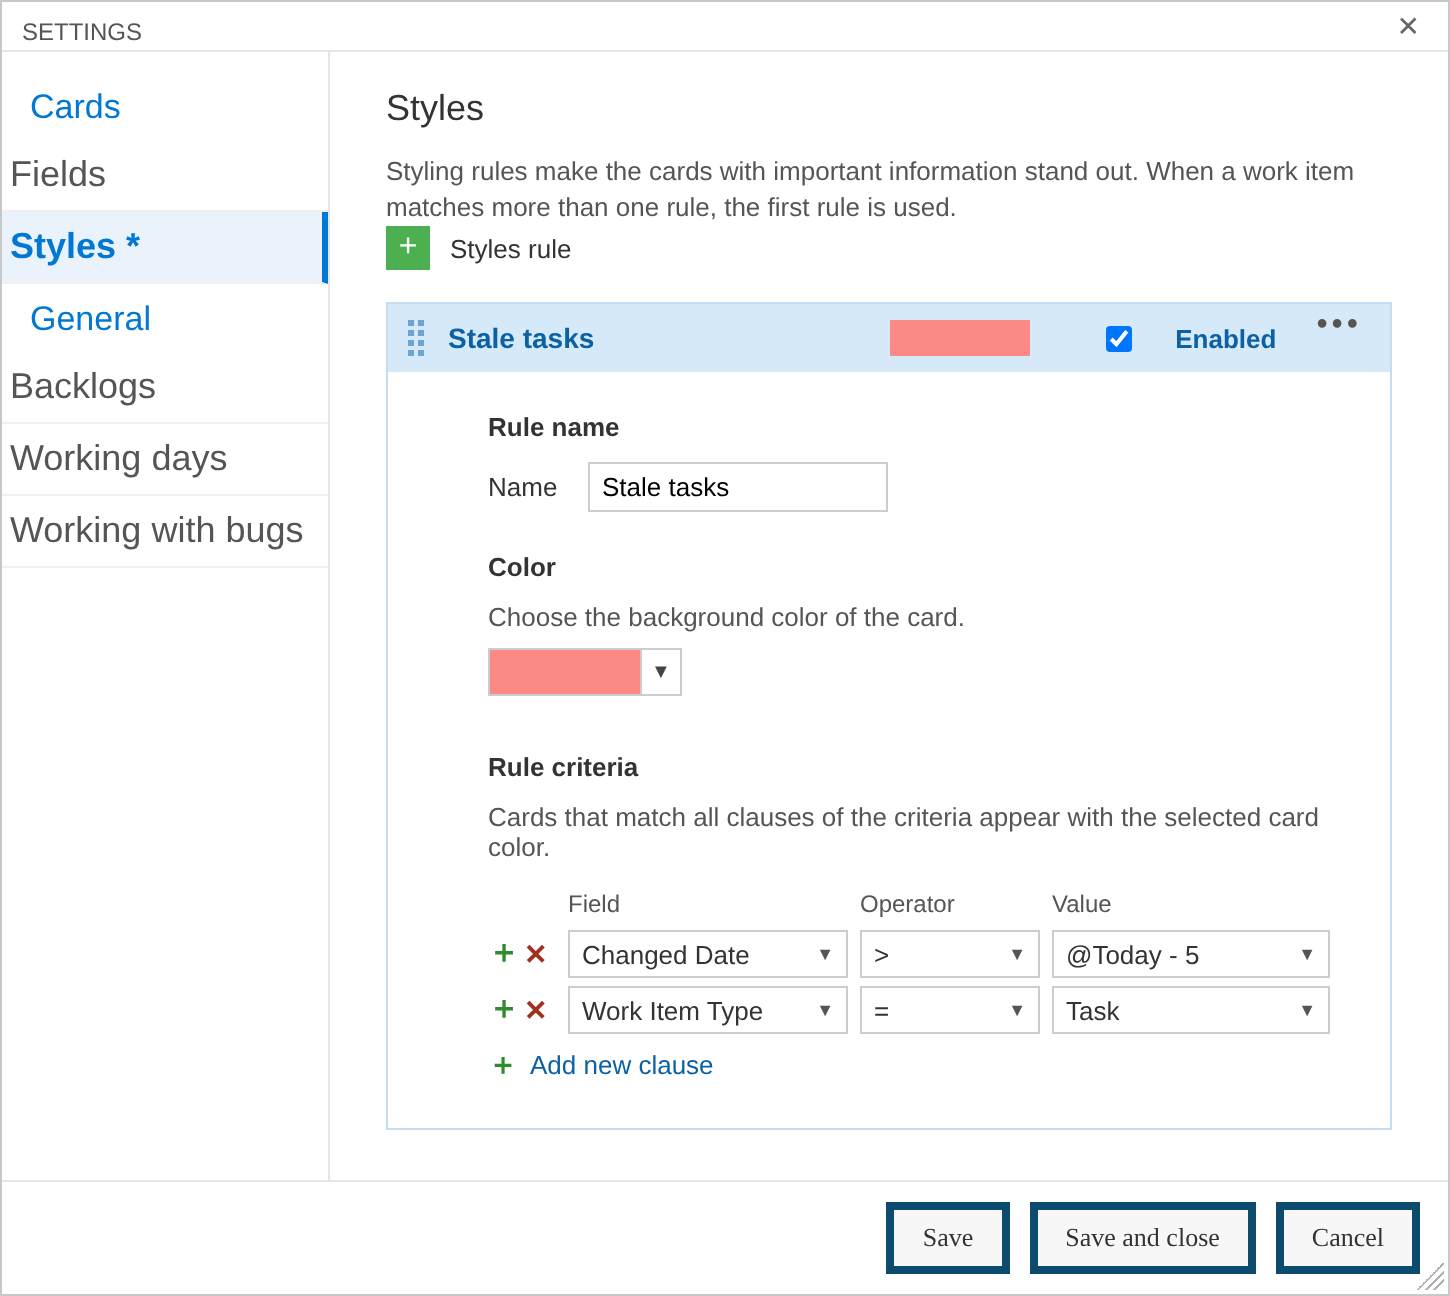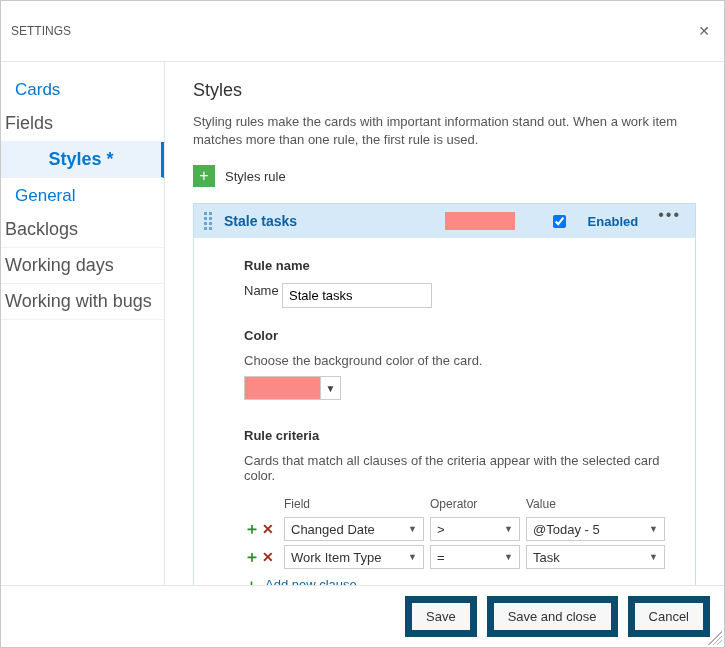--- a/index.html
+++ b/index.html
@@ -11,23 +11,23 @@
     background: #fff;
     width: 725px;
     height: 648px;
     border: 1px solid #c8c8c8;
     position: relative;
     display: flex;
     flex-direction: column;
   }
   .titlebar {
     display: flex;
-    align-items: center;
+    align-items: flex-end;
     justify-content: space-between;
-    padding: 20px 10px;
+    padding: 2px 10px;
     border-bottom: 1px solid #e6e6e6;
     font-size: 12px;
     color: #555;
   }
   .titlebar-close {
     font-size: 14px;
     color: #666;
     cursor: pointer;
     padding: 2px 4px;
   }
@@ -51,38 +51,36 @@
     color: #555;
     padding: 7px 4px;
     border-bottom: 1px solid #f0f0f0;
     cursor: pointer;
   }
   .sidebar-item.selected {
     background: #eaf3fb;
     color: #0078d4;
     font-weight: 600;
     border-right: 3px solid #0078d4;
-    text-align: center;
   }
   .main {
     flex: 1;
     padding: 18px 28px 10px 28px;
     overflow: auto;
   }
   .main h1 {
     font-size: 18px;
     font-weight: 400;
     color: #333;
     margin: 0 0 12px 0;
   }
   .main-desc {
     font-size: 13px;
     color: #555;
     line-height: 1.4;
-    margin-bottom: 16px;
   }
   .add-rule-row {
     display: flex;
     align-items: center;
     gap: 10px;
     margin-bottom: 16px;
   }
   .add-rule-btn {
     width: 22px;
     height: 22px;
@@ -149,21 +147,22 @@
   .rule-body {
     padding: 20px 30px 24px 50px;
   }
   .rb-section-title {
     font-weight: 600;
     color: #333;
     margin-bottom: 10px;
   }
   .form-row {
     display: flex;
-    align-items: flex-start;
+    align-items: center;
+    gap: 12px;
     margin-bottom: 20px;
   }
   .form-label {
     width: 38px;
     color: #333;
   }
   input[type=text].name-input {
     width: 150px;
     padding: 4px 6px;
     font-family: inherit;
@@ -257,23 +256,23 @@
   .footer {
     border-top: 1px solid #e6e6e6;
     padding: 10px 14px;
     display: flex;
     justify-content: flex-end;
     gap: 10px;
     position: relative;
   }
   .footer button {
     background: #f7f7f7;
-    border: 7px solid #0c4a6e;
+    border: 4px solid #0c4a6e;
     padding: 6px 14px;
-    font-family: Liberation Sans, sans-serif;
+    font-family: Liberation Serif, serif;
     font-size: 13px;
     color: #333;
     cursor: pointer;
   }
   .resize-grip {
     position: absolute;
     right: 2px;
     bottom: 2px;
     width: 14px;
     height: 14px;

